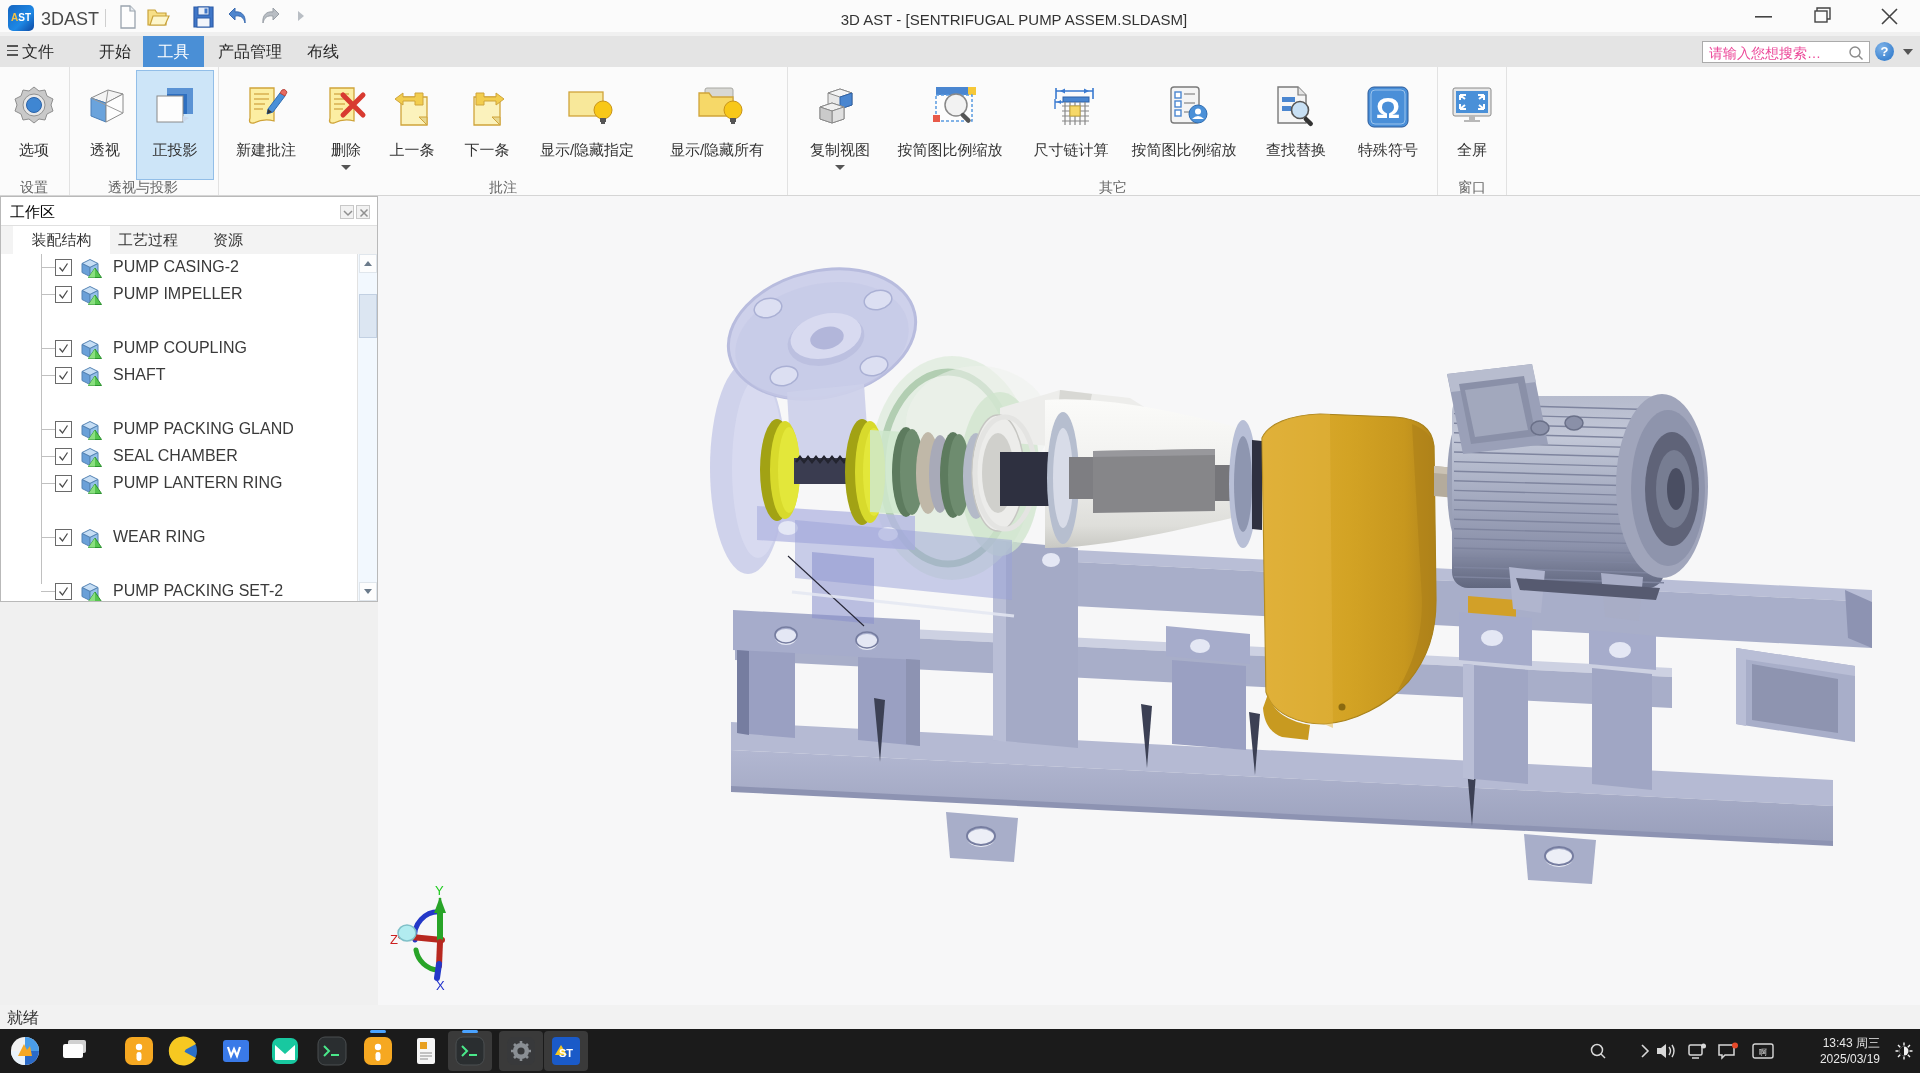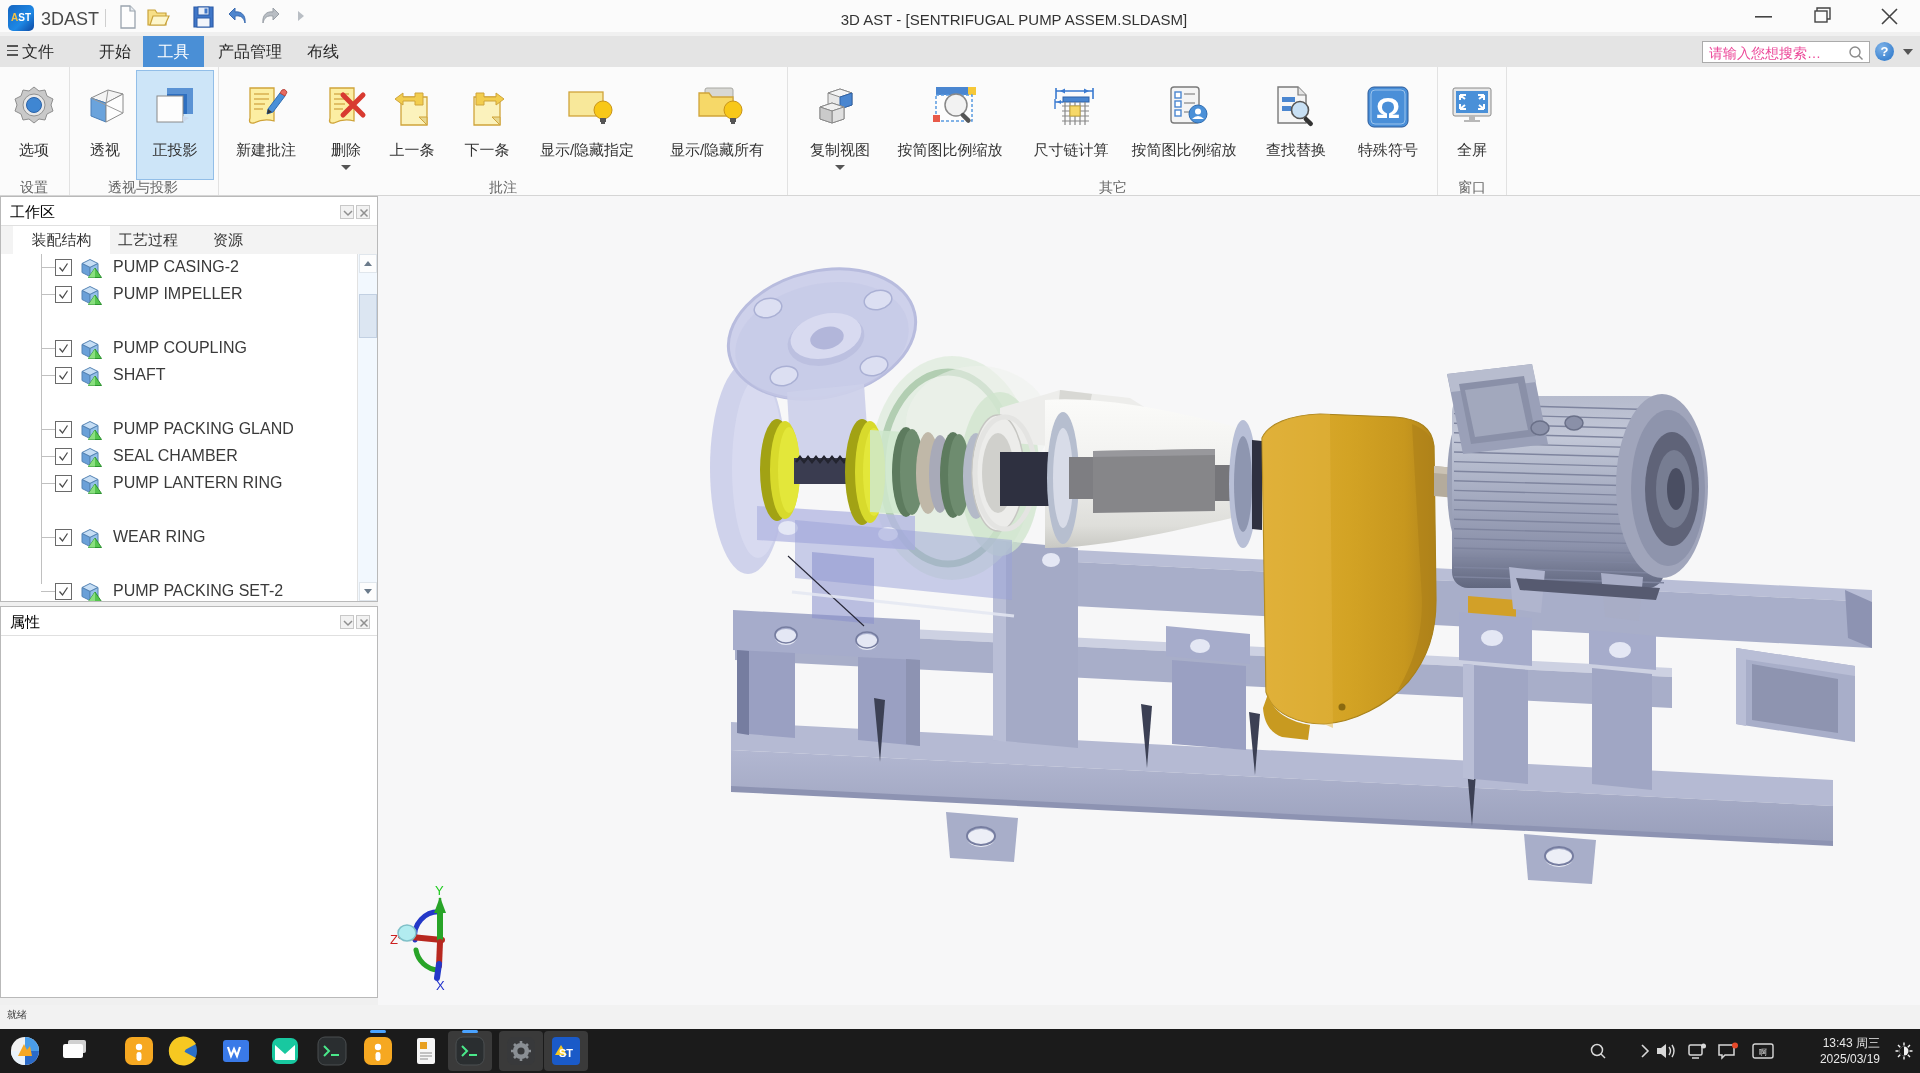--- a/index.html
+++ b/index.html
@@ -55,21 +55,21 @@
 .trow .icon { position:absolute; left:78px; top:3px; }
 .tline-h { position:absolute; left:40px; top:13px; width:14px; height:1px; background:#c0c0c0; }
 #vline { position:absolute; left:40px; top:0px; width:1px; height:330px; background:#c0c0c0; }
 #scroll { position:absolute; left:356px; top:57px; width:20px; height:347px; background:#f2f8fe; border-left:1px solid #e2e2e2; }
 .sbtn { position:absolute; left:1px; width:18px; height:19px; background:#fdfdfd; border:1px solid #e0e6ec; }
 #sthumb { position:absolute; left:1px; top:40px; width:18px; height:44px; background:#dce6f2; border:1px solid #c2d0e2; }
 #props { top:410px; width:378px; height:392px; }
 
 #viewport { position:absolute; left:378px; top:196px; width:1542px; height:809px; background:#f7f7f8; }
 
-#statusbar { position:absolute; left:0; top:1005px; width:1920px; height:24px; background:#f2f2f2; font-size:10px; color:#333; }
+#statusbar { position:absolute; left:0; top:1005px; width:1920px; height:24px; background:#f2f2f2; font-size:16px; color:#333; }
 #statusbar span { position:absolute; left:7px; top:3px; }
 
 #taskbar { position:absolute; left:0; top:1029px; width:1920px; height:44px; background:#1b1b1b; }
 .tk { position:absolute; top:7px; width:30px; height:30px; border-radius:6px; }
 .tkind { position:absolute; top:1px; width:16px; height:3px; background:#4aa3ff; border-radius:2px; }
 #traytime { position:absolute; right:40px; top:6px; text-align:right; color:#e8e8e8; font-size:12px; line-height:16px; }
 </style>
 </head>
 <body>
 <div id="app">
@@ -521,35 +521,20 @@
 </div>
 </div>
     <div id="scroll">
       <div class="sbtn" style="top:0"><svg width="16" height="17">
               <path d="M8 6 L4 11 L12 11 Z" fill="#6a7a8a"></path>
             </svg></div>
       <div class="sbtn" style="bottom:0"><svg width="16" height="17">
               <path d="M8 11 L4 6 L12 6 Z" fill="#6a7a8a"></path>
             </svg></div>
       <div id="sthumb"></div>
-    </div>
-  </div>
-  <div class="panel" id="props">
-    <div class="phead">
-      <span class="ptitle">属性</span>
-      <div class="pbtn" style="left:339px">
-            <svg width="12" height="12">
-              <path d="M2 4 L6 8 L10 4" fill="none" stroke="#909090" stroke-width="1.5"></path>
-            </svg>
-          </div>
-      <div class="pbtn" style="left:355px">
-            <svg width="12" height="12">
-              <path d="M2.5 2.5 L9.5 9.5 M9.5 2.5 L2.5 9.5" stroke="#909090" stroke-width="1.5"></path>
-            </svg>
-          </div>
     </div>
   </div>
 </div>
 
 <div id="viewport">
 <svg id="scene" width="1542" height="809" viewBox="0 0 1542 809">
 <defs>
 <linearGradient id="motorbody" x1="0" y1="0" x2="0" y2="1">
  <stop offset="0" stop-color="#b6bbcd"></stop>
             <stop offset="0.22" stop-color="#c2c7d7"></stop>

